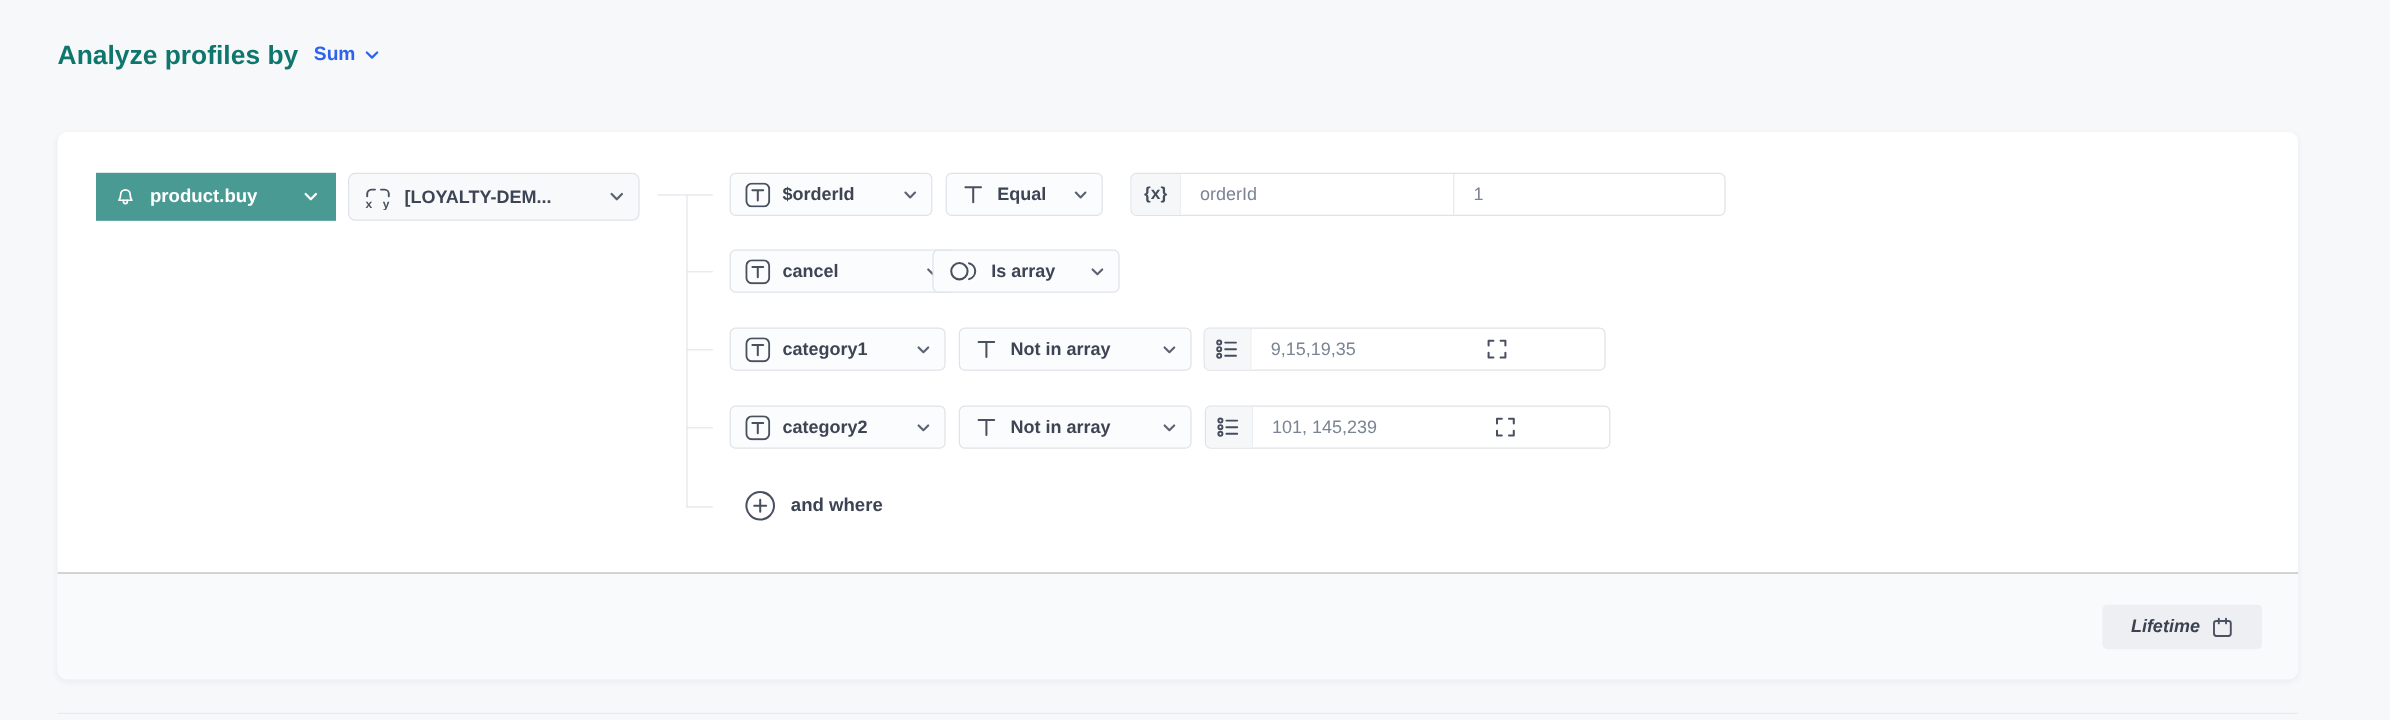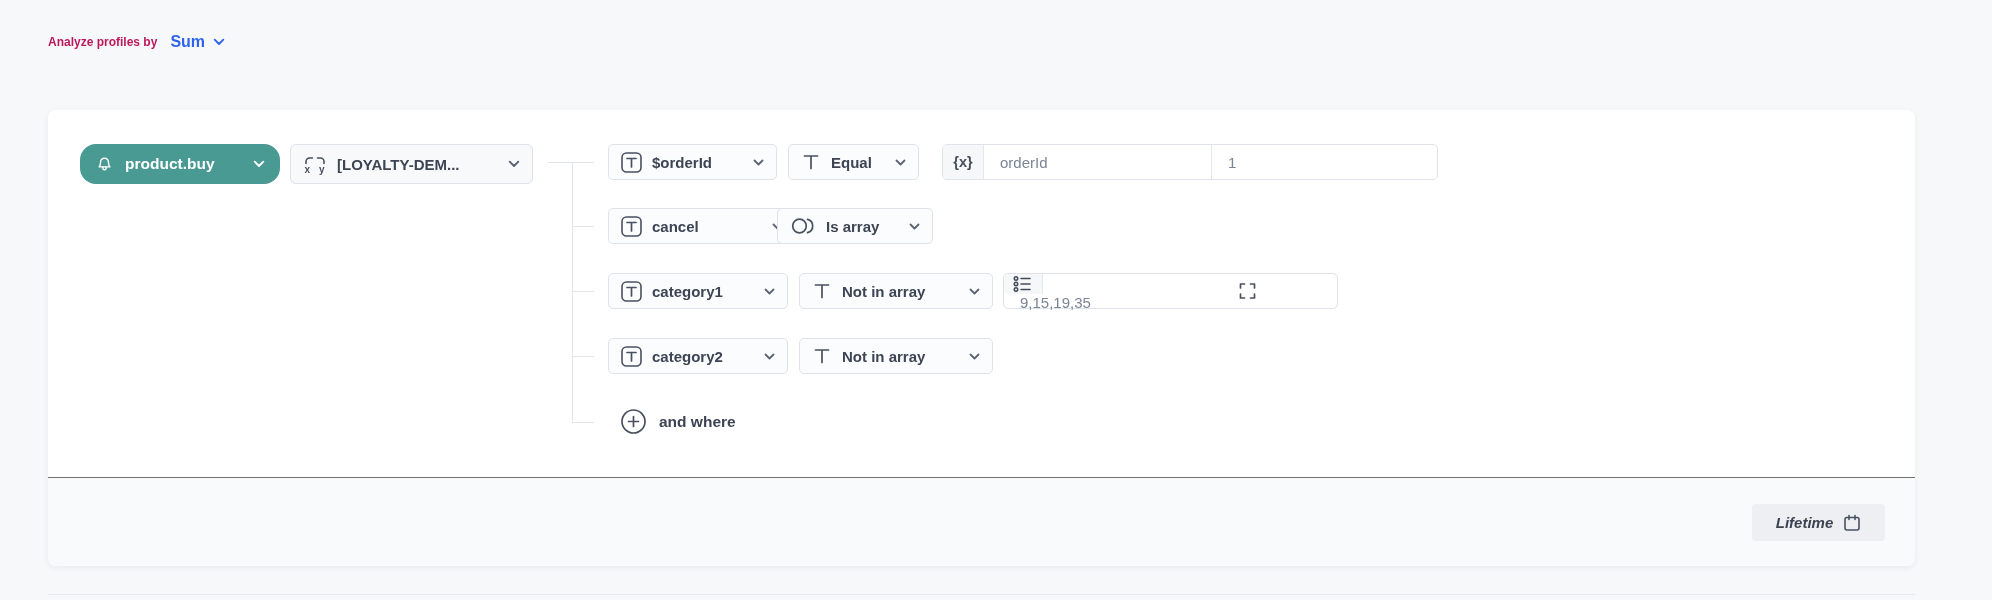--- a/index.html
+++ b/index.html
@@ -2,35 +2,35 @@
 <html style="--teal: #4a9a94; --blue: #2f63ee; --page-bg: #f7f8fa; --card-bg: #ffffff; --footer-bg: #f9fafb; --border: #dfe2e8; --label: #3d4454; --value: #7b8494;"><head>
 <meta charset="utf-8">
 <style>
   * { box-sizing: border-box; margin: 0; padding: 0; }
   html,body { background:#f7f8fa; }
   body { font-family:"Liberation Sans", sans-serif; }
   .page { position:relative; width:1992px; height:600px; background:var(--page-bg,#f7f8fa); overflow:hidden; }
 
   
   .title-row { position:absolute; left:48px; top:33px; display:flex; align-items:center; gap:13px; }
-  .title { font-size:12px; font-weight:700; color:#be185d;text-align:right; }
+  .title { font-size:22px; font-weight:700; color:#0f766e;text-align:right; }
   .agg { display:flex; align-items:center; gap:8px; color:var(--blue,#2f63ee); font-size:16px; font-weight:700; cursor:pointer; }
 
   
   .card { position:absolute; left:48px; top:110px; width:1867px; height:456px; background:var(--card-bg,#fff); border-radius:8px; box-shadow:0 2px 6px rgba(23,32,61,.06); }
   .card-footer { position:absolute; left:0; bottom:0; width:100%; height:89px; background:var(--footer-bg,#f9fafb); border-top:1px solid #737373; border-radius:0 0 8px 8px;font-style:italic; }
   .bottom-line { position:absolute; left:48px; top:594px; width:1867px; height:1px; background:#e7e9ed; }
 
   
   .ctrl { position:absolute; height:36px; display:flex; align-items:center; border:1px solid var(--border,#dfe2e8); border-radius:5px; background:#fbfcfd; padding:0 12px; gap:10px; font-size:15px; font-weight:700; color:var(--label,#3d4454); cursor:pointer; white-space:nowrap; }
   .ctrl .chev { margin-left:auto; color:#5b6372; display:flex; flex:none; }
   .icn { color:#49505f; display:flex; flex:none; align-items:center; }
 
   
-  .event-btn { position:absolute; left:80px; top:144px; width:200px; height:40px; background:var(--teal,#4a9a94); border-radius:16px; display:flex; align-items:center; padding:0 15px; gap:11px; color:#fff; font-size:15.5px; font-weight:700; cursor:pointer; }
+  .event-btn { position:absolute; left:80px; top:144px; width:200px; height:40px; background:var(--teal,#4a9a94); border-radius:0; display:flex; align-items:center; padding:0 15px; gap:11px; color:#fff; font-size:15.5px; font-weight:700; cursor:pointer; }
   .event-btn .chev { margin-left:auto; display:flex; }
   .segment { left:290px; top:144px; width:243px; height:40px; background:#f8f9fb; border-radius:6px; }
   .segment .lbl { overflow:hidden; text-overflow:clip; }
 
   
   .vgroup { position:absolute; height:36px; display:flex; align-items:stretch; border:1px solid var(--border,#dfe2e8); border-radius:5px; background:#fff; }
   .icell { width:41px; flex:none; background:#f6f7f9; border-right:1px solid #e5e8ec; display:flex; align-items:center; justify-content:center; color:#454d5d; font-weight:700; font-size:14.5px; border-radius:4px 0 0 4px; }
   .vinput { border:none; outline:none; background:transparent; font-family:"Liberation Sans",sans-serif; font-size:15px; font-weight:400; color:var(--value,#7b8494); padding:0 6px 0 16px; min-width:0; }
   .divider-left { border-left:1px solid #e5e8ec; }
   .expand { position:absolute; top:50%; transform:translateY(-50%); color:#49505f; cursor:pointer; display:flex; }
@@ -196,21 +196,21 @@
           <path d="M3.5 4h13M10 4v12.5"></path>
         </svg>
     </span>
     <span>Not in array</span>
     <span class="chev">
         <svg width="11" height="7" viewBox="0 0 11 7" fill="none" stroke="currentColor" stroke-width="1.8" stroke-linecap="round" stroke-linejoin="round">
           <path d="M1.5 1.5l4 4 4-4"></path>
         </svg>
       </span>
   </div>
-  <div class="vgroup" style="left:1003px; top:273px; width:335px;flex-direction:column;">
+  <div class="vgroup" style="left:1003px; top:273px; width:335px;">
     <span class="icell" style="width:39px;">
       <svg width="22" height="20" viewBox="0 0 22 20" fill="none" stroke="currentColor" stroke-width="1.6" stroke-linecap="round">
           <circle cx="4" cy="4.5" r="1.7"></circle>
           <circle cx="4" cy="10" r="1.7"></circle>
           <circle cx="4" cy="15.5" r="1.7"></circle>
           <path d="M9 4.5h9M9 10h9M9 15.5h9"></path>
         </svg>
     </span>
     <input class="vinput" style="flex: 1 1 0%;" value="9,15,19,35">
     <span class="expand" style="left:234px;">
@@ -240,20 +240,36 @@
           <path d="M3.5 4h13M10 4v12.5"></path>
         </svg>
     </span>
     <span>Not in array</span>
     <span class="chev">
         <svg width="11" height="7" viewBox="0 0 11 7" fill="none" stroke="currentColor" stroke-width="1.8" stroke-linecap="round" stroke-linejoin="round">
           <path d="M1.5 1.5l4 4 4-4"></path>
         </svg>
       </span>
   </div>
+  <div class="vgroup" style="left:1004px; top:338px; width:338px;">
+    <span class="icell" style="width:39px;">
+      <svg width="22" height="20" viewBox="0 0 22 20" fill="none" stroke="currentColor" stroke-width="1.6" stroke-linecap="round">
+          <circle cx="4" cy="4.5" r="1.7"></circle>
+          <circle cx="4" cy="10" r="1.7"></circle>
+          <circle cx="4" cy="15.5" r="1.7"></circle>
+          <path d="M9 4.5h9M9 10h9M9 15.5h9"></path>
+        </svg>
+    </span>
+    <input class="vinput" style="flex: 1 1 0%;" value="101, 145,239">
+    <span class="expand" style="left:240px;">
+      <svg width="19" height="19" viewBox="0 0 19 19" fill="none" stroke="currentColor" stroke-width="1.7" stroke-linecap="round" stroke-linejoin="round">
+          <path d="M2.5 6.5v-4h4M12.5 2.5h4v4M16.5 12.5v4h-4M6.5 16.5h-4v-4"></path>
+        </svg>
+    </span>
+  </div>
 
   <div class="add-row">
     <span class="icn">
       <svg width="27" height="27" viewBox="0 0 27 27" fill="none" stroke="currentColor" stroke-width="1.7" stroke-linecap="round">
           <circle cx="13.5" cy="13.5" r="11.5"></circle>
           <path d="M13.5 8.5v10M8.5 13.5h10"></path>
         </svg>
     </span>
     <span class="lbl">and where</span>
   </div>

